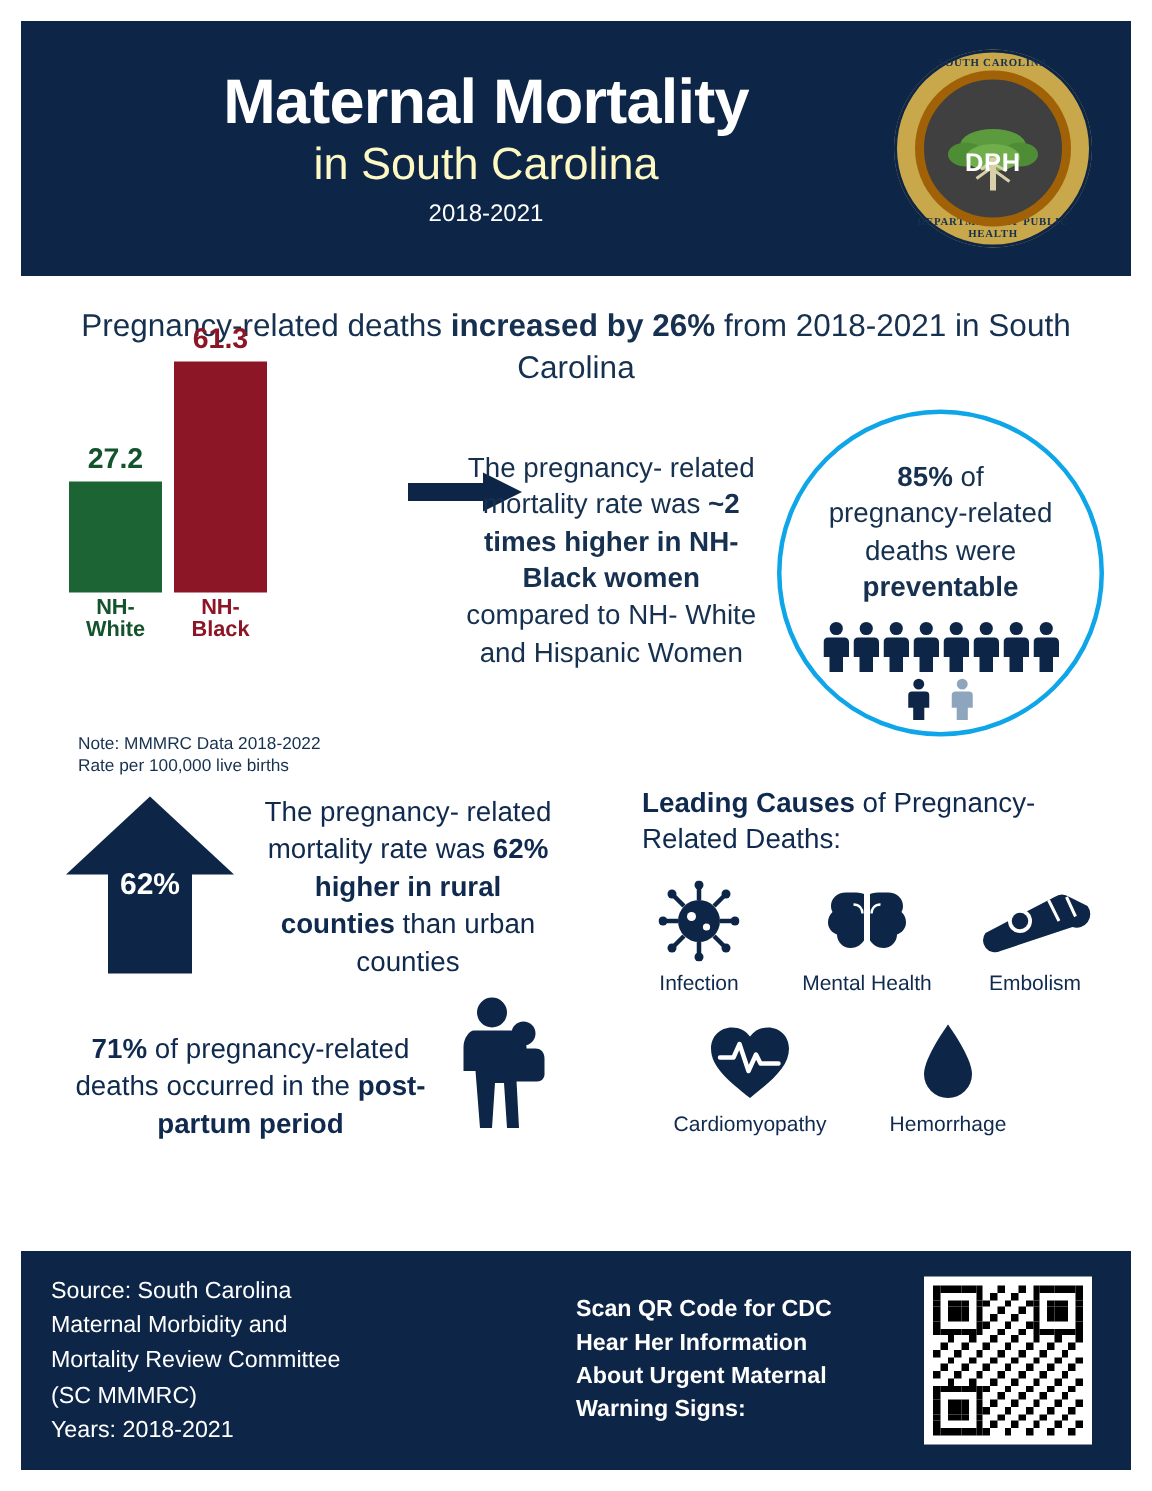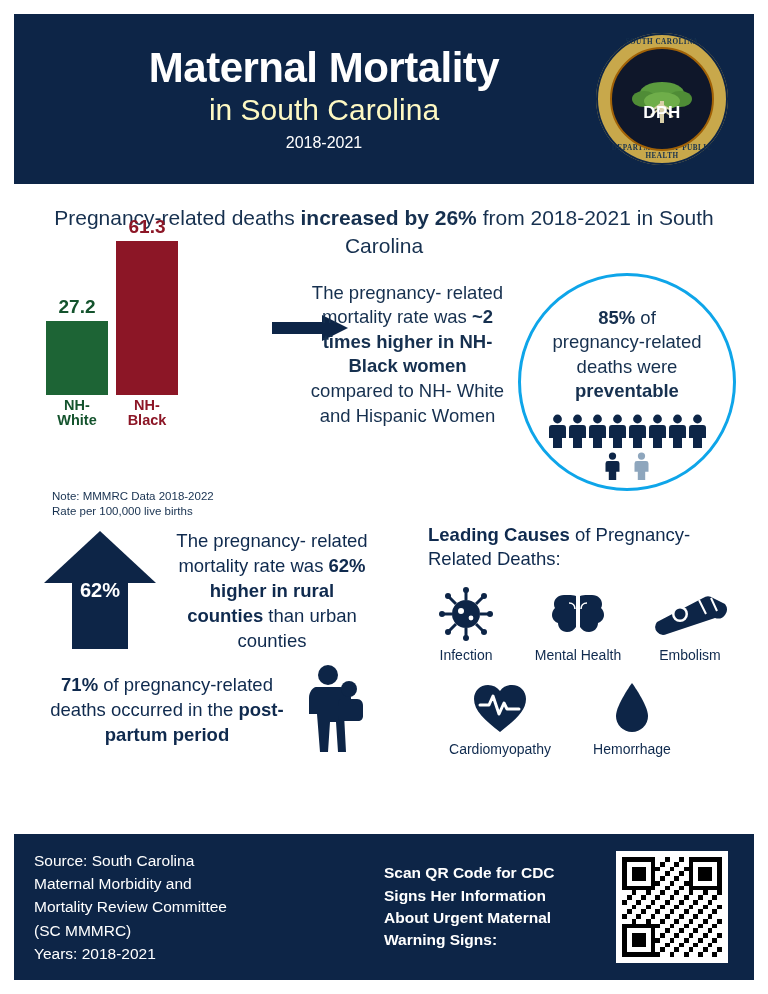--- a/index.html
+++ b/index.html
@@ -72,22 +72,22 @@
     position: absolute;
     inset: 0;
     border-radius: 50%;
     background: #c8a84b;
     box-shadow: 0 0 0 2px #0d2547 inset;
   }
   .seal-inner {
     position: absolute;
     inset: 14px;
     border-radius: 50%;
-    background: #0f172a;
-    border: 2px solid #a16207;
+    background: #404040;
+    border: 6px solid #a16207;
     overflow: hidden;
   }
   .seal-ring-text {
     position: absolute;
     inset: 0;
     font-size: 7.2px;
     font-weight: bold;
     color: #14304f;
     letter-spacing: 0.5px;
   }
@@ -191,21 +191,21 @@
     left: 50px; top: 0;
     width: 0; height: 0;
     border-top: 13px solid transparent;
     border-bottom: 13px solid transparent;
     border-left: 26px solid #0d2547;
   }
 
   .sec1-text {
     position: absolute;
     left: 296px;
-    top: 12px;
+    top: 31px;
     width: 195px;
     text-align: center;
     font-size: 18.5px;
     line-height: 1.33;
     color: #16304f;
   }
 
   
   .circle {
     position: absolute;
@@ -273,21 +273,21 @@
     left: 158px;
     top: 6px;
     width: 200px;
     text-align: center;
     font-size: 18.5px;
     line-height: 1.35;
   }
   .sec2-bottom {
     position: absolute;
     left: 28px;
-    top: 150px;
+    top: 164px;
     width: 250px;
     text-align: center;
     font-size: 18.5px;
     line-height: 1.35;
   }
   .mother-icon {
     position: absolute;
     left: 280px;
     top: 140px;
   }
@@ -622,21 +622,21 @@
   <div class="footer">
     <div class="footer-left">
       <div>Source: South Carolina</div>
       <div>Maternal Morbidity and</div>
       <div>Mortality Review Committee</div>
       <div>(SC MMMRC)</div>
       <div>Years: 2018-2021</div>
     </div>
     <div class="footer-mid">
       <div>Scan QR Code for CDC</div>
-      <div>Signs Her Information</div>
+      <div>Hear Her Information</div>
       <div>About Urgent Maternal</div>
       <div>Warning Signs:</div>
     </div>
     <div class="qr">
       <div class="qr-grid" id="qr-grid">
           <i class="on"></i>
           <i class="on"></i>
           <i class="on"></i>
           <i class="on"></i>
           <i class="on"></i>

